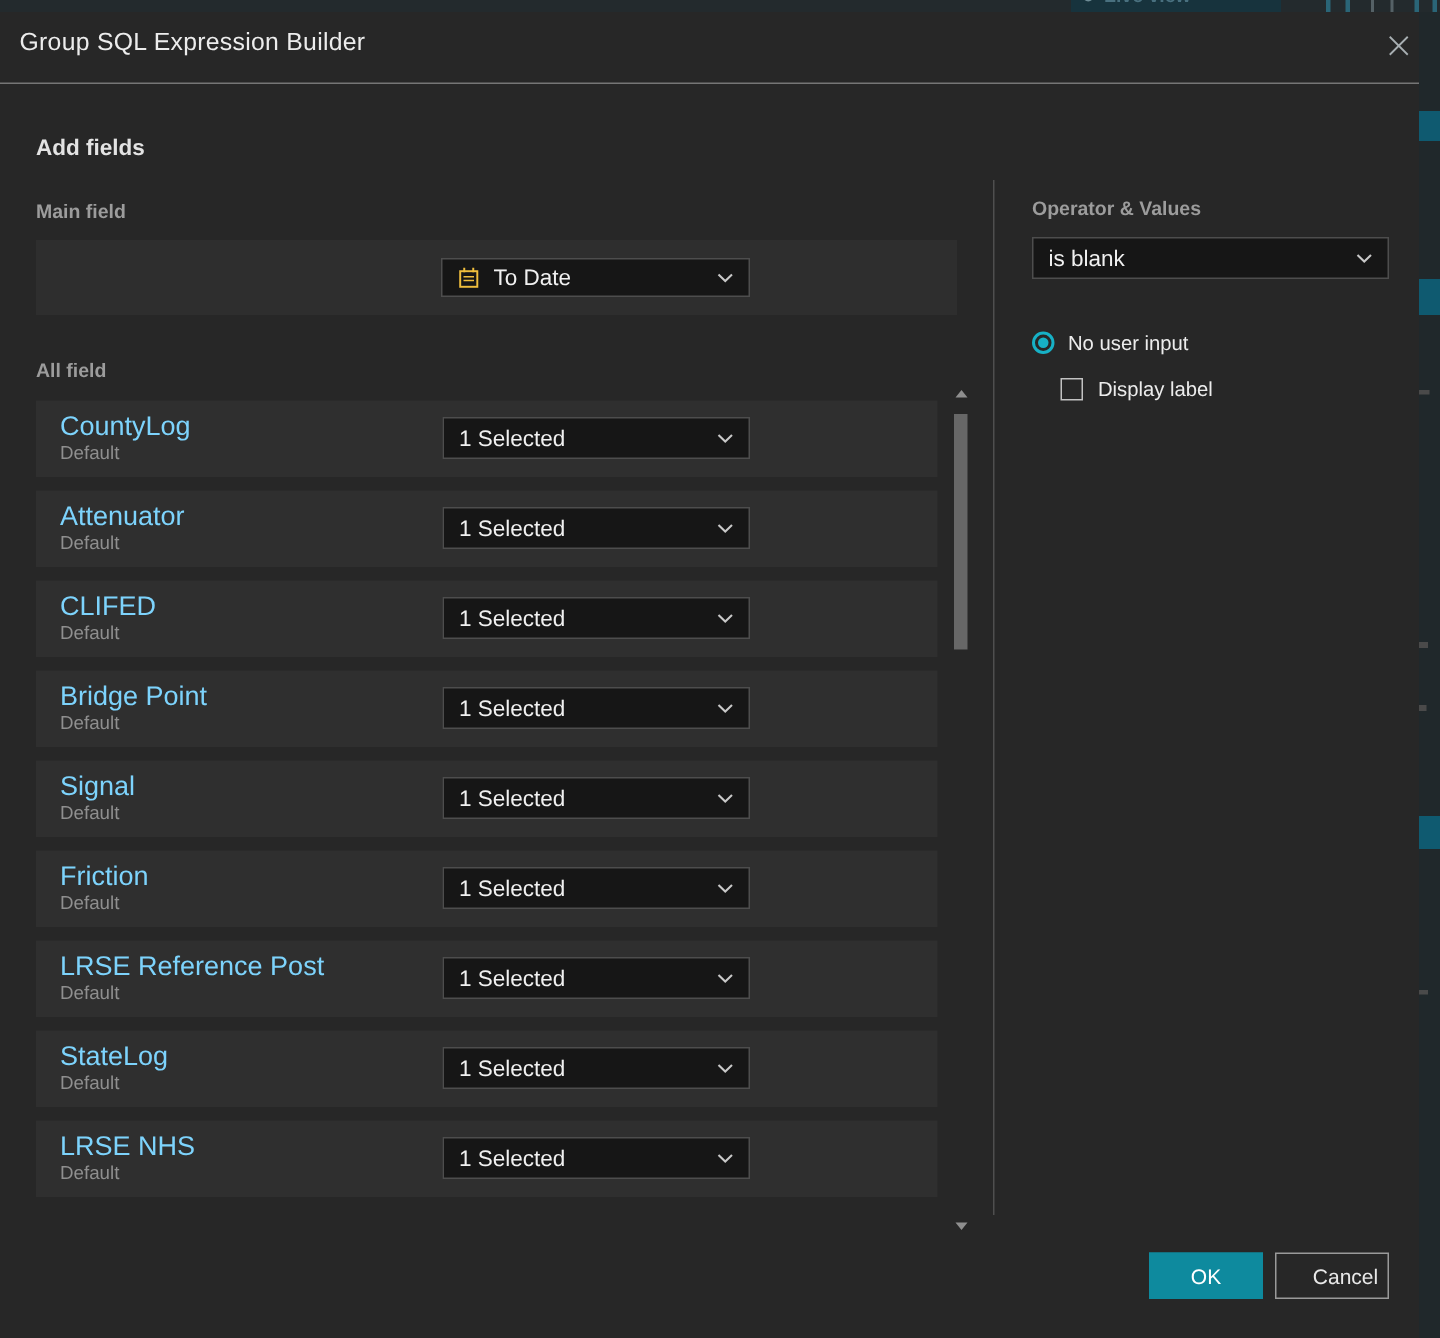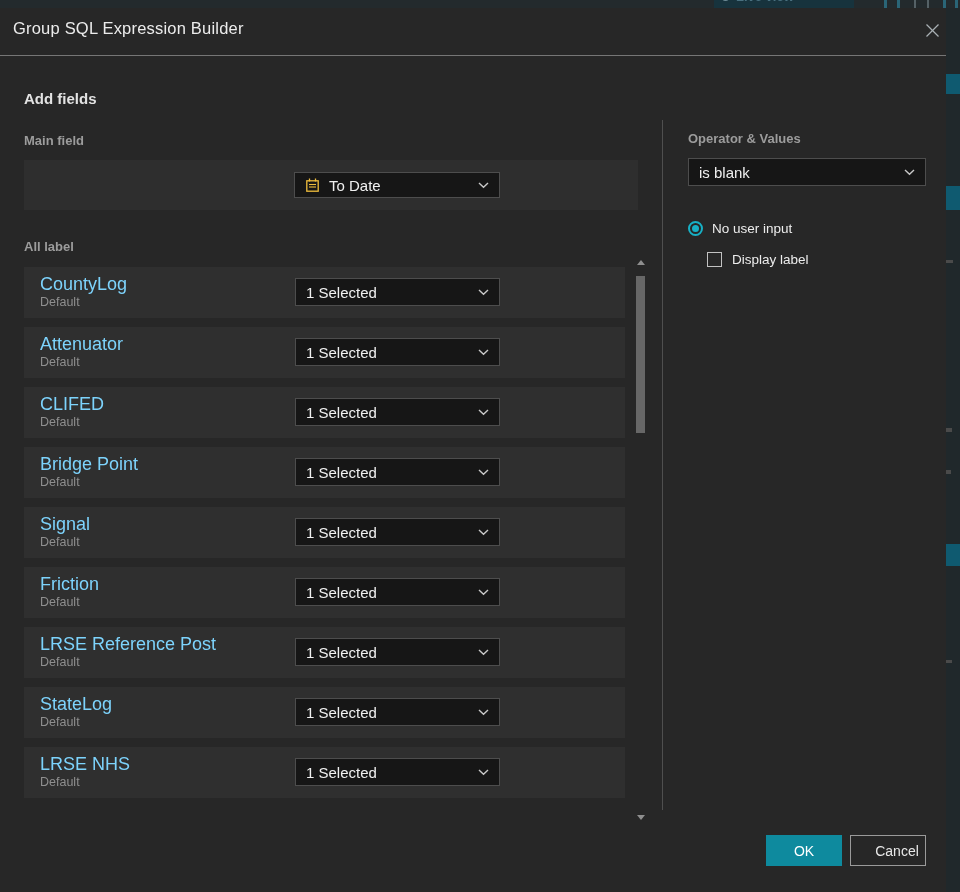--- a/index.html
+++ b/index.html
@@ -121,21 +121,21 @@
         </span>
         <span class="dd-text">To Date</span>
         <span class="chev">
           <svg width="11" height="7" viewBox="0 0 11 7">
               <polyline points="1,1 5.5,5.3 10,1" fill="none" stroke="#c8c8c8" stroke-width="1.4"></polyline>
             </svg>
         </span>
       </div>
     </div>
 
-    <div class="sub-label" style="left:24px;top:231px;">All label</div>
+    <div class="sub-label" style="left:24px;top:231px;">All field</div>
 
     <div class="fields-list">
   <div class="field-row">
     <div class="field-name">CountyLog</div>
     <div class="field-sub">Default</div>
     <div class="dropdown row-dd">
       <span class="dd-text">1 Selected</span>
       <span class="chev">
         <svg width="11" height="7" viewBox="0 0 11 7">
                 <polyline points="1,1 5.5,5.3 10,1" fill="none" stroke="#c8c8c8" stroke-width="1.4"></polyline>

